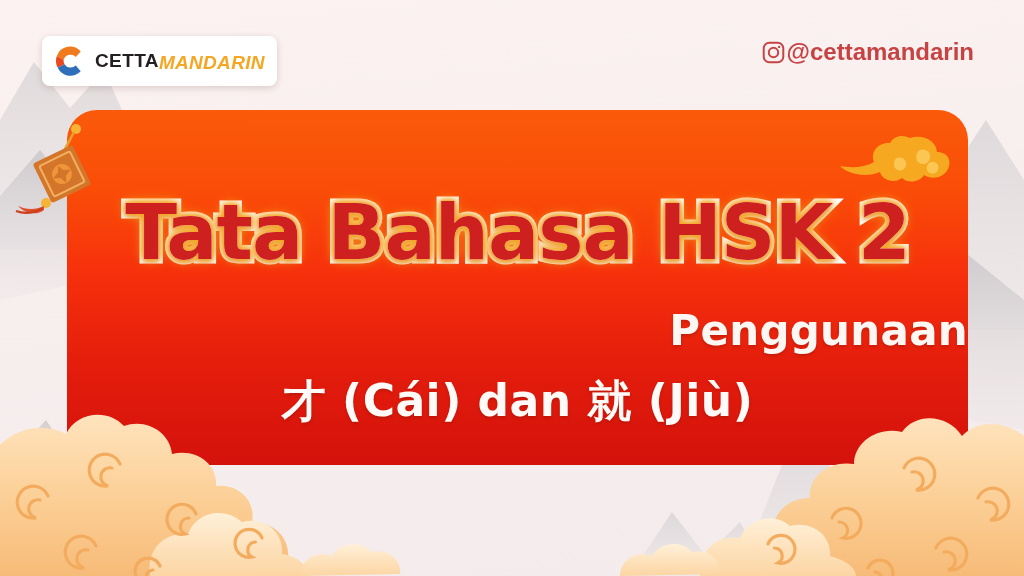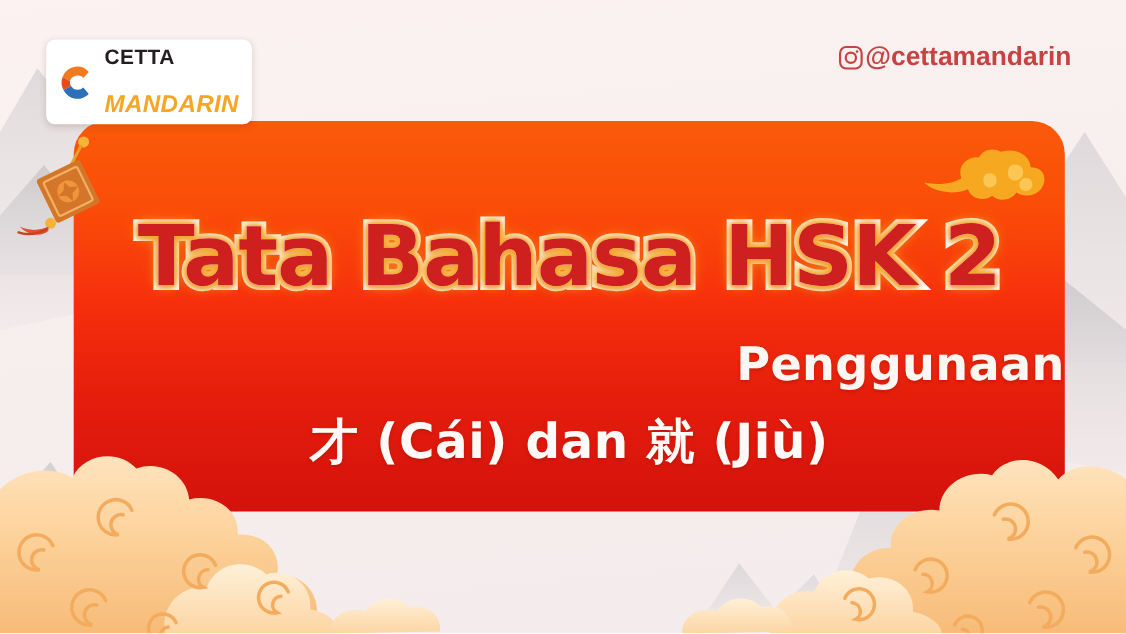--- a/index.html
+++ b/index.html
@@ -52,27 +52,27 @@
     z-index: 2;
     background: #ffffff;
     border-radius: 8px;
     padding: 7px 12px 7px 9px;
     display: flex;
     align-items: center;
     gap: 8px;
     box-shadow: 0 2px 7px rgba(90,40,40,.18);
   }
   .logo-mark { width: 36px; height: 36px; flex: none; }
-  .logo-words { display: flex; flex-direction: column; line-height: 1; gap: 20px; }
+  .logo-words { display: flex; flex-direction: row; line-height: 1; }
   .logo-cetta {
     font-size: 19px; font-weight: bold; color: #231f20;
     letter-spacing: .4px;
   }
   .logo-mandarin {
-    font-size: 22px; font-weight: bold; color: #f5a623;
+    font-size: 19px; font-weight: bold; color: #f5a623;
     font-style: italic; letter-spacing: .3px; margin-top: 2px;
   }
 
   
   .ig-handle {
     position: absolute;
     right: 50px; top: 38px;
     display: flex; align-items: center; gap: 1px;
     color: #c74343;
     font-size: 24px;

